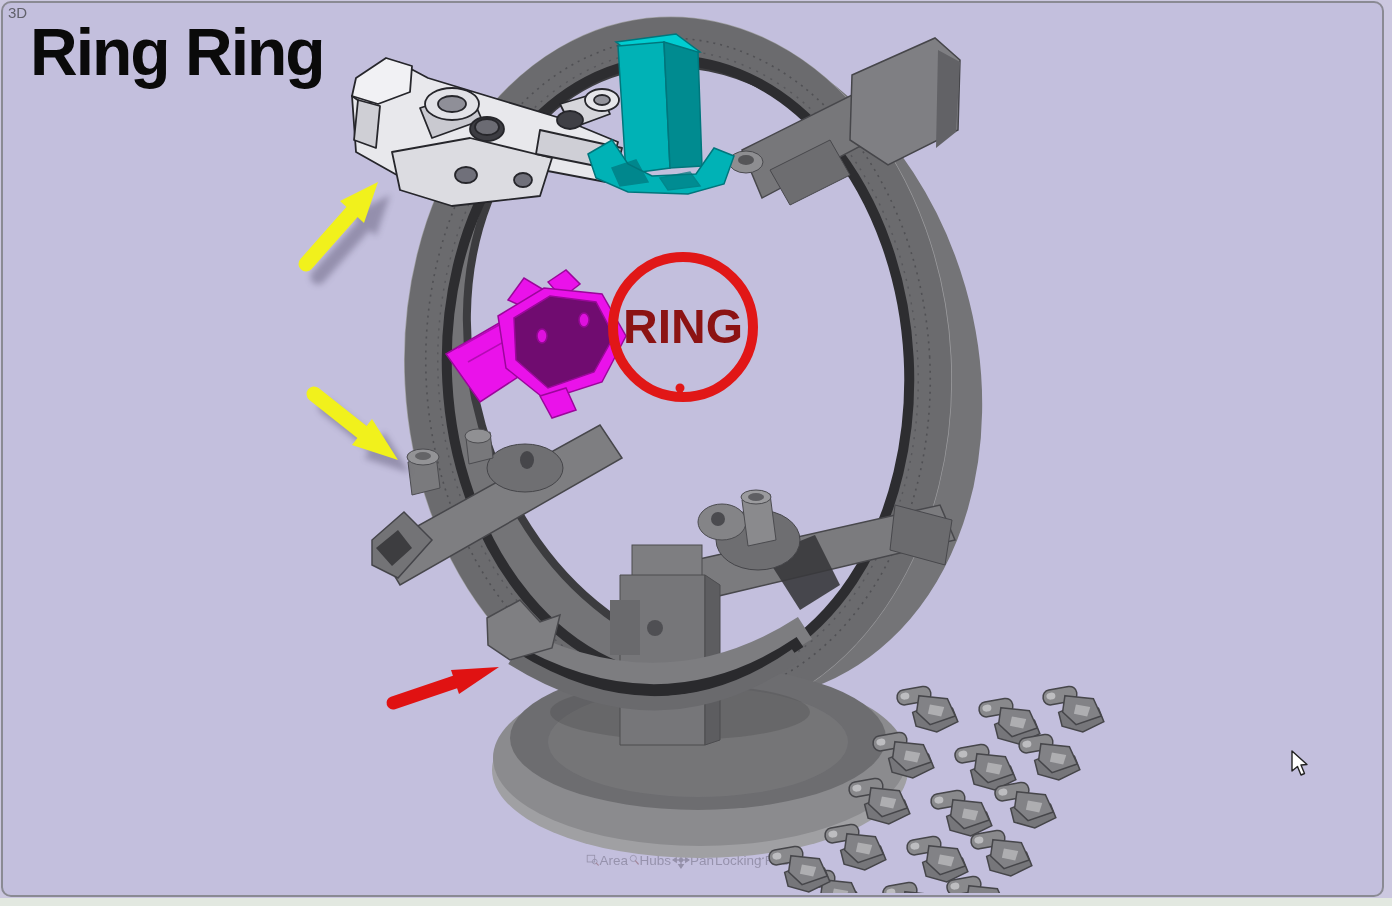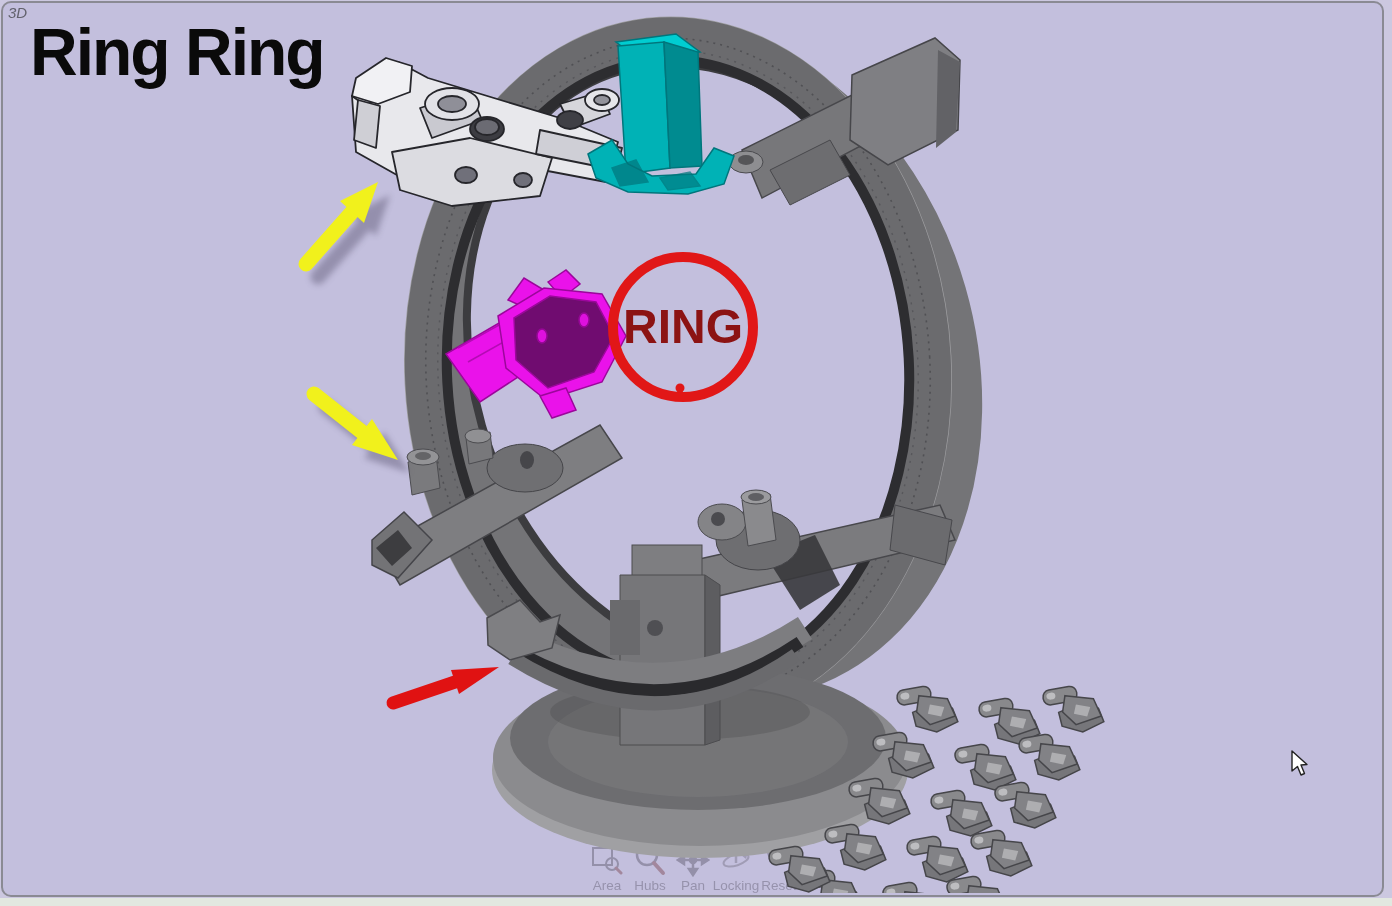--- a/index.html
+++ b/index.html
@@ -7,31 +7,31 @@
     width:1392px;height:906px;position:relative;overflow:hidden;
     background:#ccc8e0;
     font-family:"Liberation Sans", sans-serif;
   }
   .window-edge-strip{position:absolute;left:0;top:898px;width:1392px;height:8px;background:#e2e8e0;}
   .panel{
     position:absolute;left:1px;top:1px;width:1383px;height:896px;box-sizing:border-box;
     border:2px solid #8a8a93;border-radius:10px;background:#c3bfdd;overflow:hidden;
   }
   .scene{position:absolute;left:-2px;top:-2px;z-index:2;pointer-events:none;}
-  .mode-badge{position:absolute;left:5px;top:1px;z-index:3;font-size:15px;color:#62626c;font-style:italic;}
+  .mode-badge{position:absolute;left:5px;top:1px;z-index:3;font-size:15px;color:#62626c;}
   .slide-title{
     position:absolute;left:27px;top:11px;z-index:3;
     font-size:66px;font-weight:bold;letter-spacing:-2px;color:#0a0a0a;white-space:pre-line;
   }
   .lbl{position:absolute;z-index:3;font-weight:bold;color:#0a0a0a;white-space:pre-line;}
   .lbl-hubs{left:27px;top:283px;font-size:47px;line-height:1.21;}
   .lbl-rot{left:1013px;top:202px;font-size:50px;line-height:1.15;letter-spacing:-0.5px;}
   .lbl-tilt{left:112px;top:623px;font-size:48px;line-height:1.19;}
   .toolbar{position:absolute;left:583px;top:840px;z-index:1;display:flex;gap:1px;}
-  .tool{width:42px;display:flex;flex-direction:column;align-items:center;opacity:.85;cursor:pointer;}
+  .tool{width:42px;display:flex;flex-direction:row;align-items:center;opacity:.85;cursor:pointer;}
   .tool svg{display:block;}
   .tlabel{font-size:13.5px;color:#8f8ba4;margin-top:1px;}
   .cursor{position:absolute;left:1290px;top:750px;z-index:5;}
 </style>
 </head>
 <body>
 
 <div class="window-edge-strip"></div>
 
 <div class="panel">

